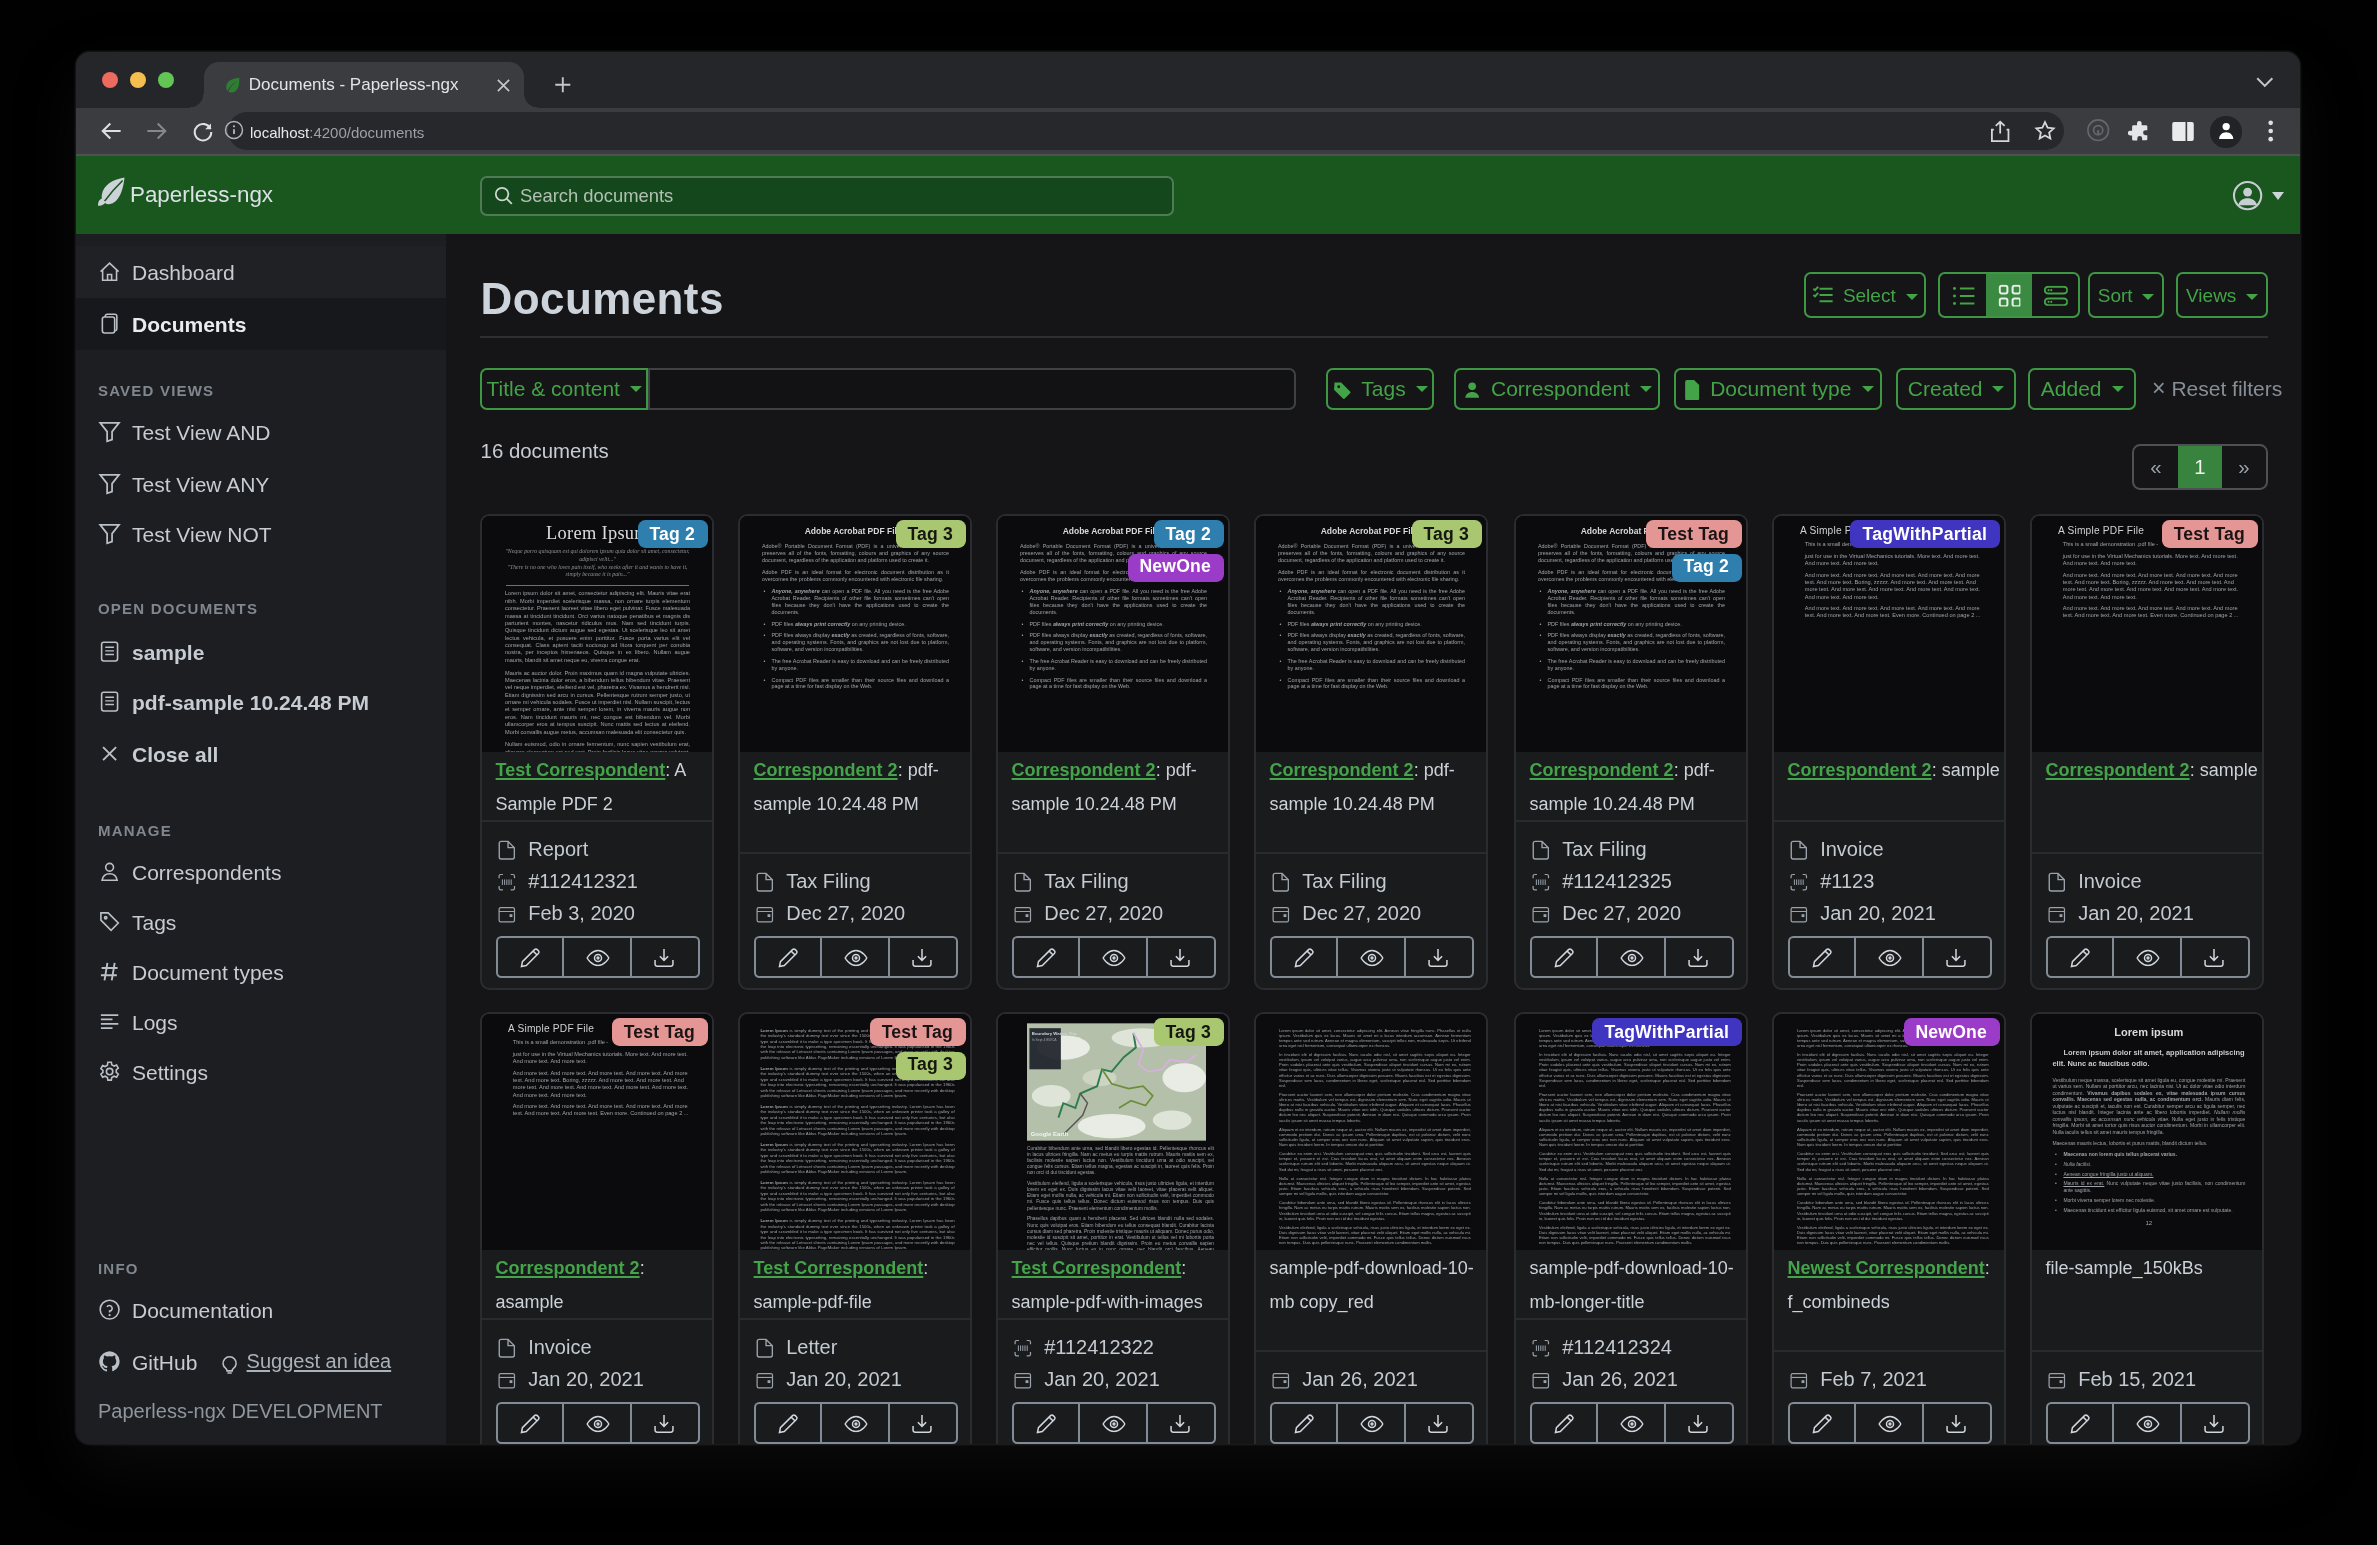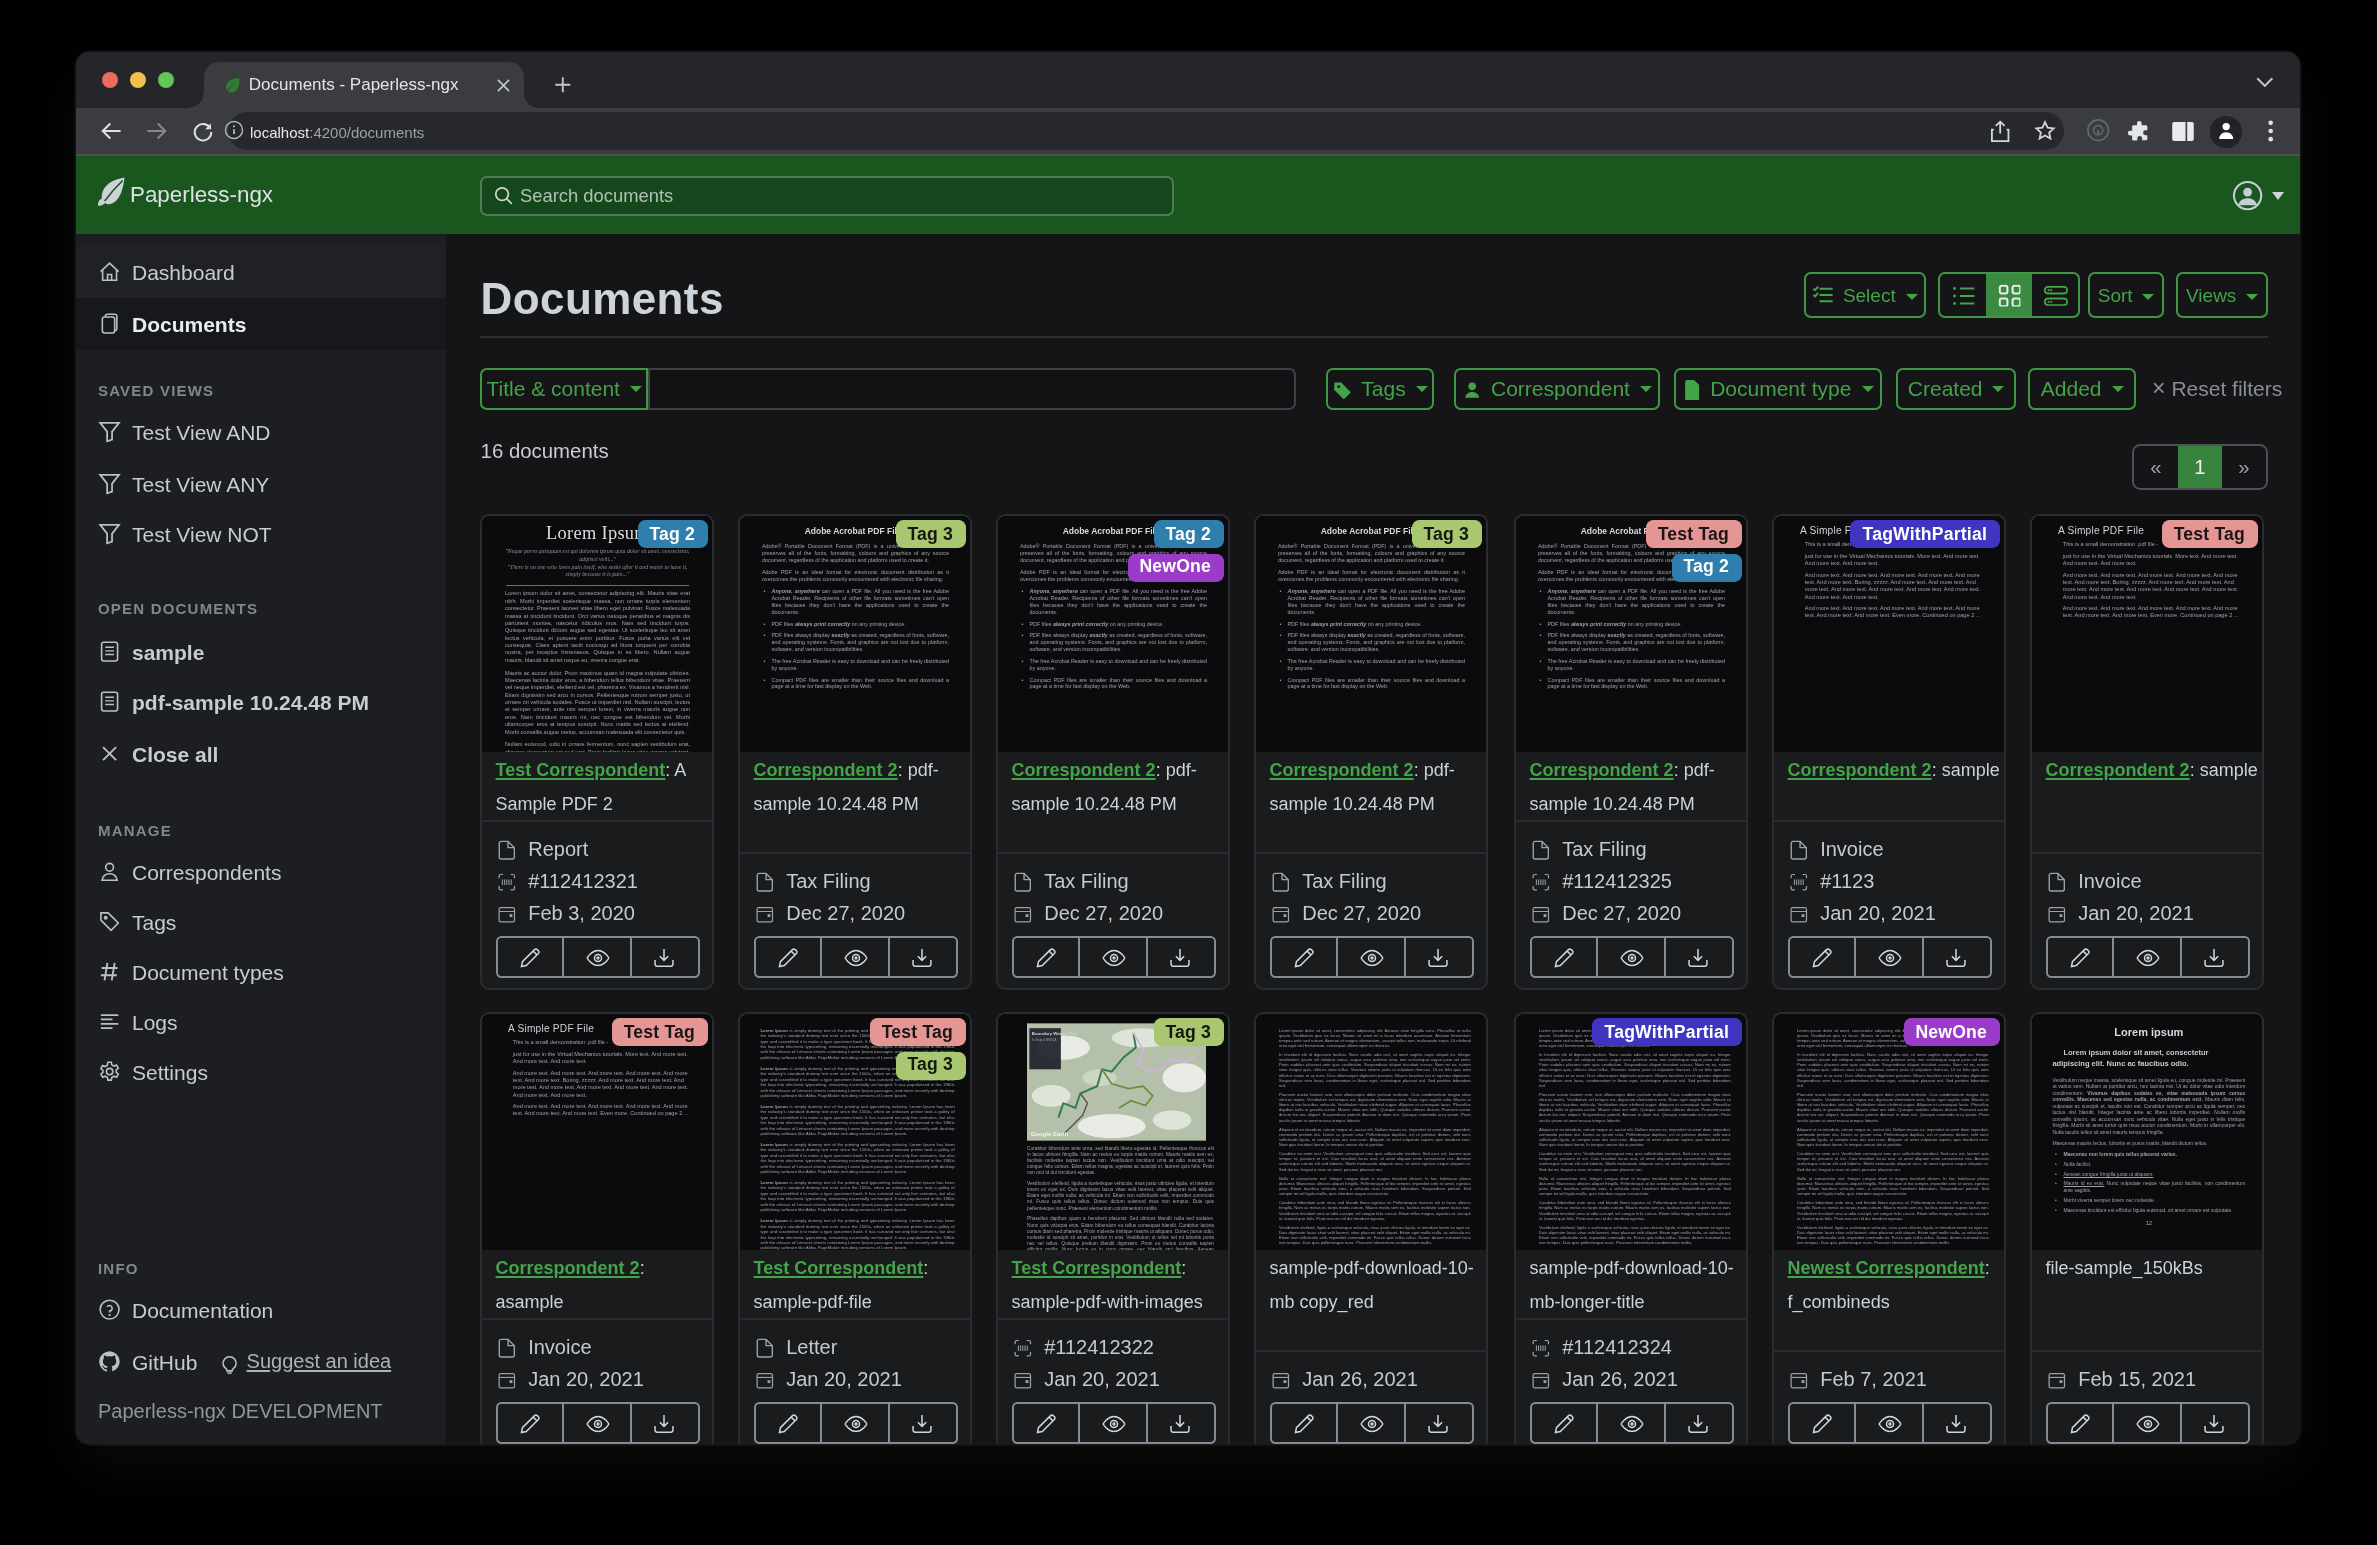--- a/index.html
+++ b/index.html
@@ -1067,21 +1067,21 @@
                 <path d="M8 1.5v8M5 6.7L8 9.7l3-3"></path>
                 <path d="M1.5 9.5v3a1.5 1.5 0 0 0 1.5 1.5h10a1.5 1.5 0 0 0 1.5-1.5v-3"></path>
               </svg>
             </div>
           </div>
         </div>
 <div class="card" style="left:792px;top:389px;height:222px">
           <div class="thumb">
             <div class="ti" style="background:#0b0b0d;padding:12.2px 17.7px 0 20.4px">
               <div style="font-size:11px;font-weight:700;color:#d8d9dc;text-align:center;margin-bottom:10.2px">Lorem ipsum</div>
-              <div style="font-size:7.5px;font-weight:700;color:#c8cacd;line-height:1.4;margin-bottom:7.5px;text-indent:11px">Lorem ipsum dolor sit amet, consectetur adipiscing elit. Nunc ac faucibus odio.</div>
+              <div style="font-size:7.5px;font-weight:700;color:#c8cacd;line-height:1.4;margin-bottom:7.5px;text-indent:11px">Lorem ipsum dolor sit amet, application adipiscing elit. Nunc ac faucibus odio.</div>
               <div class="tinytxt" style="font-size:5px;line-height:1.3">
                 <p style="margin-bottom:4.8px">Vestibulum neque massa, scelerisque sit amet ligula eu, congue molestie mi. Praesent ut varius sem. Nullam at porttitor arcu, nec lacinia nisi. Ut ac dolor vitae odio interdum condimentum. <b>Vivamus dapibus sodales ex, vitae malesuada ipsum cursus convallis. Maecenas sed egestas nulla, ac condimentum orci.</b> Mauris diam felis, vulputate ac suscipit et, iaculis non est. Curabitur semper arcu ac ligula semper, nec luctus nisl blandit. Integer lacinia ante ac libero lobortis imperdiet. <i>Nullam mollis convallis ipsum, ac accumsan nunc vehicula vitae.</i> Nulla eget justo in felis tristique fringilla. Morbi sit amet tortor quis risus auctor condimentum. Morbi in ullamcorper elit. Nulla iaculis tellus sit amet mauris tempus fringilla.</p>
                 <p style="margin-bottom:4.1px">Maecenas mauris lectus, lobortis et purus mattis, blandit dictum tellus.</p>
                 <div style="padding-left:11px;position:relative;margin-bottom:3.4px"><span style="position:absolute;left:2.7px">•</span><b>Maecenas non lorem quis tellus placerat varius.</b></div>
                 <div style="padding-left:11px;position:relative;margin-bottom:3.4px"><span style="position:absolute;left:2.7px">•</span><i>Nulla facilisi.</i></div>
                 <div style="padding-left:11px;position:relative;margin-bottom:3.4px"><span style="position:absolute;left:2.7px">•</span><span style="text-decoration:underline">Aenean congue fringilla justo ut aliquam.</span></div>
                 <div style="padding-left:11px;position:relative;margin-bottom:3.4px"><span style="position:absolute;left:2.7px">•</span><span style="text-decoration:underline">Mauris id ex erat.</span> Nunc vulputate neque vitae justo facilisis, non condimentum ante sagittis.</div>
                 <div style="padding-left:11px;position:relative;margin-bottom:3.4px"><span style="position:absolute;left:2.7px">•</span>Morbi viverra semper lorem nec molestie.</div>
                 <div style="padding-left:11px;position:relative;margin-bottom:3.4px"><span style="position:absolute;left:2.7px">•</span>Maecenas tincidunt est efficitur ligula euismod, sit amet ornare est vulputate.</div>
                 <div style="text-align:center;font-size:6.1px;margin-top:6.1px">12</div>

